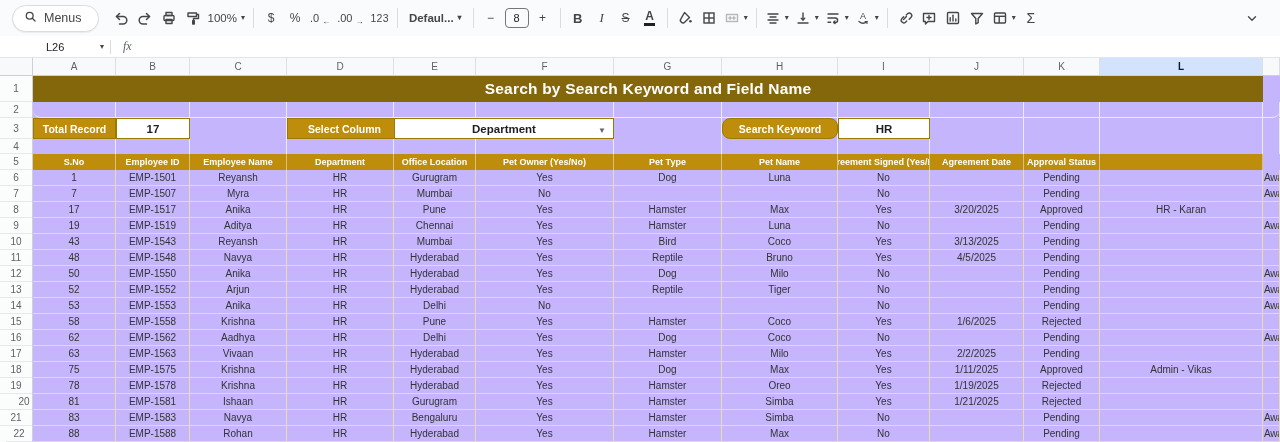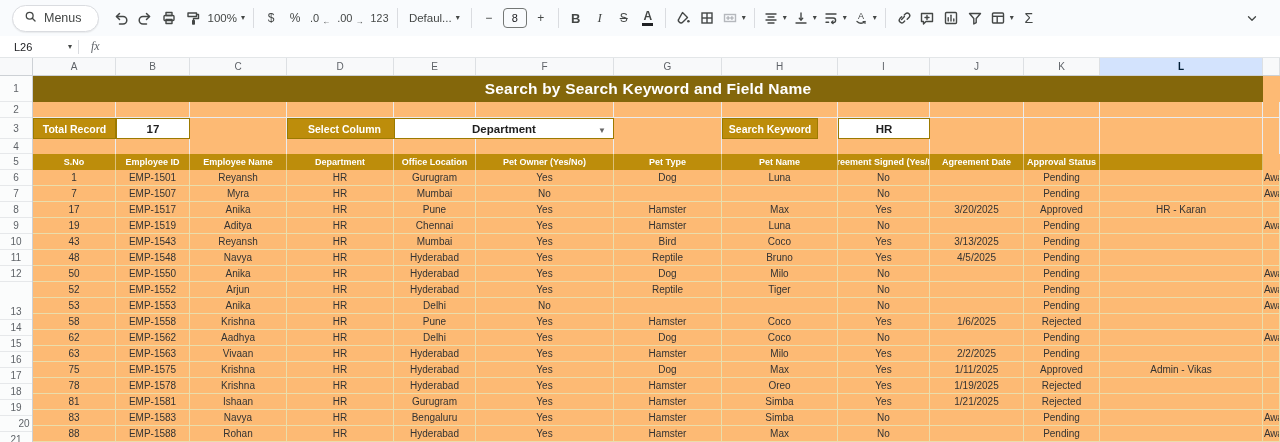--- a/index.html
+++ b/index.html
@@ -27,21 +27,21 @@
     display:flex; align-items:center; justify-content:center; font-size:11px; color:#202124; margin:0 2px; }
   .dec { position:relative; font-size:11px; }
   .dec .mini { font-size:8px; position:relative; top:3px; left:-1px; }
   .num123 { font-size:10.5px; letter-spacing:.3px; }
   .sum { font-size:14px; }
   .grayed, .grayed svg { color:#B5B8BD !important; stroke:#B5B8BD !important; }
   .collapse-btn { margin-left:auto; margin-right:16px; }
 
   
   .formula-bar { position:absolute; top:36px; left:0; width:1280px; height:22px;
-    background:#fff; border-bottom:1px solid #E3E6E8; display:flex; align-items:center; }
+    background:#fff; border-bottom:1px solid #E3E6E8; display:flex; align-items:center;padding-left:32px; }
   .name-box { width:78px; padding:0 6px 0 14px; display:flex; align-items:center;
     justify-content:space-between; font-size:11px; color:#202124; }
   .fb-sep { width:1px; height:14px; background:#DADCE0; }
   .fx { font-style:italic; color:#5F6368; font-size:12px; font-family:"Liberation Serif",serif;
     margin-left:12px; }
 
   
   .col-headers { position:absolute; top:58px; left:0; width:1280px; height:18px;
     display:flex; background:#F8F9FA; border-bottom:1px solid #CDD1D5; }
   .corner { width:33px; height:100%; background:#F8F9FA; border-right:1px solid #CDD1D5; }
@@ -49,22 +49,22 @@
     justify-content:center; font-size:10px; color:#5F6368; }
   .col-cell.sel { background:#D3E3FD; color:#001D35; font-weight:bold; }
 
   
   .row-headers { position:absolute; top:76px; left:0; width:33px; height:366px;
     background:#FBFCFC; border-right:1px solid #CDD1D5; }
   .row-num { display:flex; align-items:center; justify-content:center; font-size:10px;
     color:#5F6368; border-bottom:1px solid #E6E8EA; }
 
   
-  .cells { position:absolute; top:76px; left:33px; width:1247px; height:366px; background:#fdba74; }
-  .grid { display:grid; grid-template-columns:var(--cols); }
+  .cells { position:absolute; top:76px; left:33px; width:1247px; height:366px; background:#c4b5fd; }
+  .grid { display:grid; grid-template-columns:var(--cols);border-radius:8px; }
   .gridrow .gcell { border-right:1px solid #EAECEE; height:100%; }
   .row1 { height:26px; position:relative; }
   .title-bar { position:absolute; left:0; top:0; width:1230px; height:26px; background:#84670B;
     color:#fff; font-weight:bold; font-size:15.5px; display:flex; align-items:center;
     justify-content:center; letter-spacing:.2px; }
   .row2 { height:16px; border-bottom:1px solid #EAECEE; }
   .row3 { height:21px; position:relative; }
   .row4 { height:15px; }
   .ctrl { position:absolute; top:0; height:21px; display:flex; align-items:center;
     justify-content:center; border:1px solid #9C7A00; }
@@ -143,21 +143,21 @@
       <span class="mini">←</span>
     </div>
   <div class="tbtn dec">
       <span>.00</span>
       <span class="mini">→</span>
     </div>
   <div class="tbtn num123">
       <span>123</span>
     </div>
   <div class="sep"></div>
-  <div class="tbtn txtbtn" style="min-width:54px;justify-content:space-between;padding:0 6px;">
+  <div class="tbtn txtbtn" style="min-width:54px;justify-content:space-between;padding:0 6px;font-weight:bold;">
       <span>Defaul...</span> 
       <span class="caret">▾</span>
     </div>
   <div class="sep"></div>
   <div class="tbtn">
       <span>−</span>
     </div>
   <div class="sizebox">
       <span>8</span>
     </div>
@@ -339,21 +339,21 @@
     <div class="row-num" style="height: 21px;">3</div>
     <div class="row-num" style="height: 15px;">4</div>
     <div class="row-num" style="height: 16px;">5</div>
     <div class="row-num" style="height: 16px;">6</div>
     <div class="row-num" style="height: 16px;">7</div>
     <div class="row-num" style="height: 16px;">8</div>
     <div class="row-num" style="height: 16px;">9</div>
     <div class="row-num" style="height: 16px;">10</div>
     <div class="row-num" style="height: 16px;">11</div>
     <div class="row-num" style="height: 16px;">12</div>
-    <div class="row-num" style="height: 16px; margin-top: 22px;">13</div>
+    <div class="row-num" style="height: 16px;">13</div>
     <div class="row-num" style="height: 16px;">14</div>
     <div class="row-num" style="height: 16px;">15</div>
     <div class="row-num" style="height: 16px;">16</div>
     <div class="row-num" style="height: 16px;">17</div>
     <div class="row-num" style="height: 16px;">18</div>
     <div class="row-num" style="height: 16px;">19</div>
     <div class="row-num" style="height: 16px; padding-left: 16px;">20</div>
     <div class="row-num" style="height: 16px;">21</div>
     <div class="row-num" style="height: 16px; margin-left: 6px;">22</div>
   </div>
@@ -393,21 +393,21 @@
         <div class="gcell"></div>
         <div class="gcell"></div>
       </div>
     <div class="ctrl lbl" style="left:0;width:83px;">Total Record</div>
     <div class="ctrl val" style="left:83px;width:74px;">17</div>
     <div class="ctrl lbl" style="left:254px;width:115px;">Select Column</div>
     <div class="ctrl val" style="left:361px;width:220px;">
       <span>Department</span>
       <span class="dd-caret">▼</span>
     </div>
-    <div class="ctrl lbl" style="left:689px;width:96px;">Search Keyword</div>
+    <div class="ctrl lbl" style="left:689px;width:116px;border-radius:8px;">Search Keyword</div>
     <div class="ctrl val" style="left:805px;width:92px;">HR</div>
   </div>
   <div class="row4 grid gridrow" id="row4">
       <div class="gcell"></div>
       <div class="gcell"></div>
       <div class="gcell"></div>
       <div class="gcell"></div>
       <div class="gcell"></div>
       <div class="gcell"></div>
       <div class="gcell"></div>

